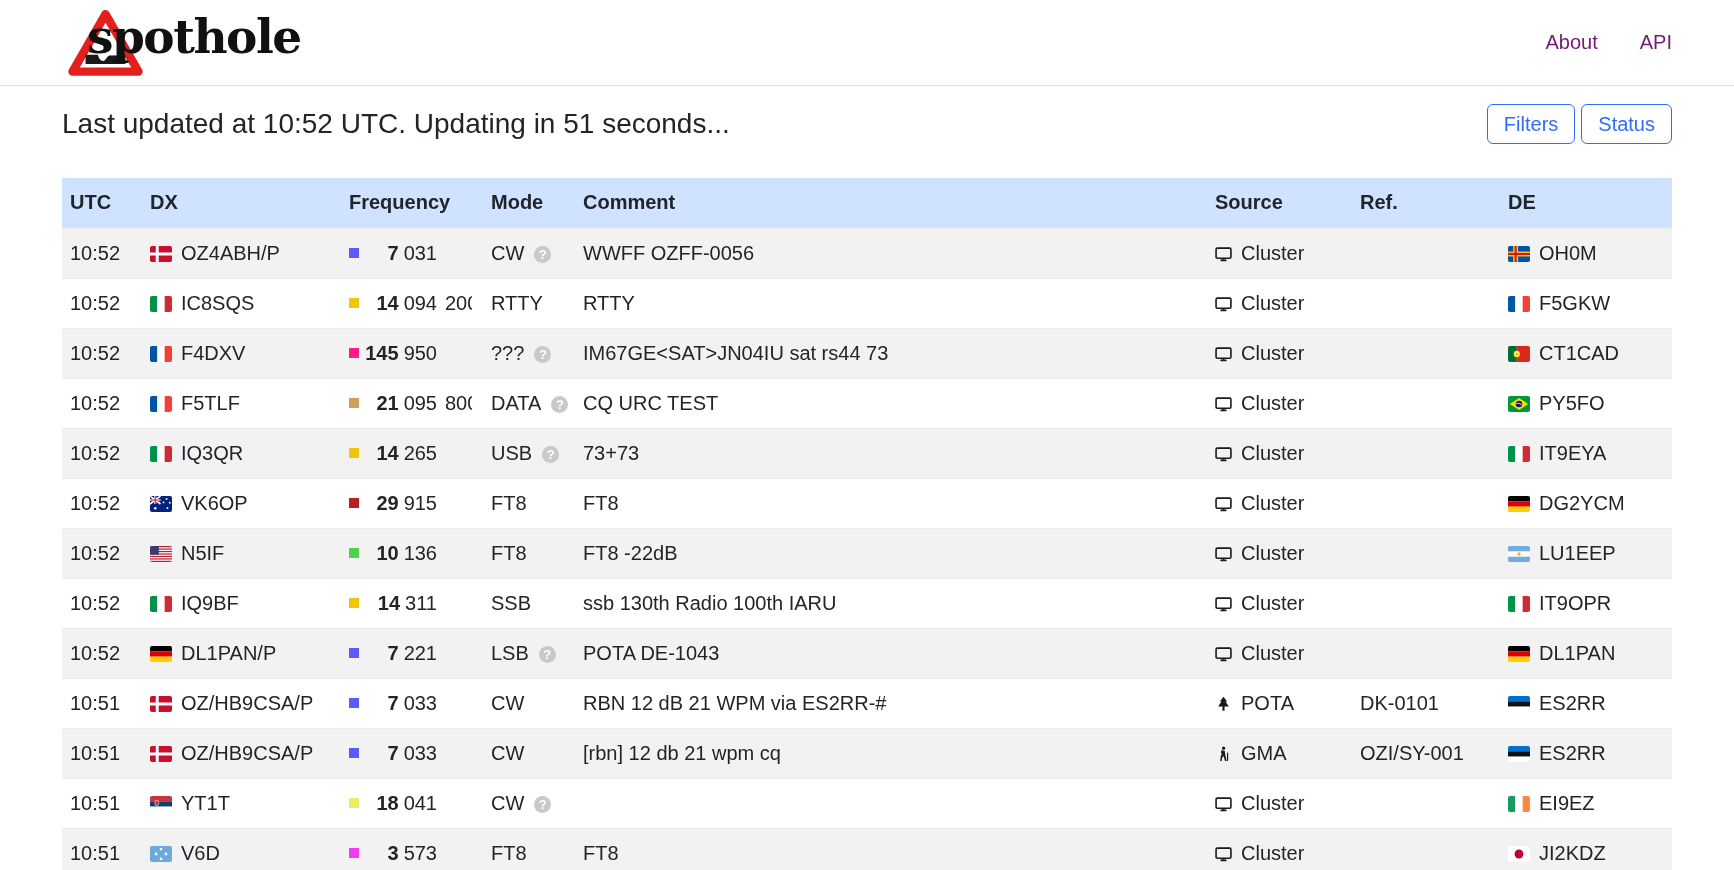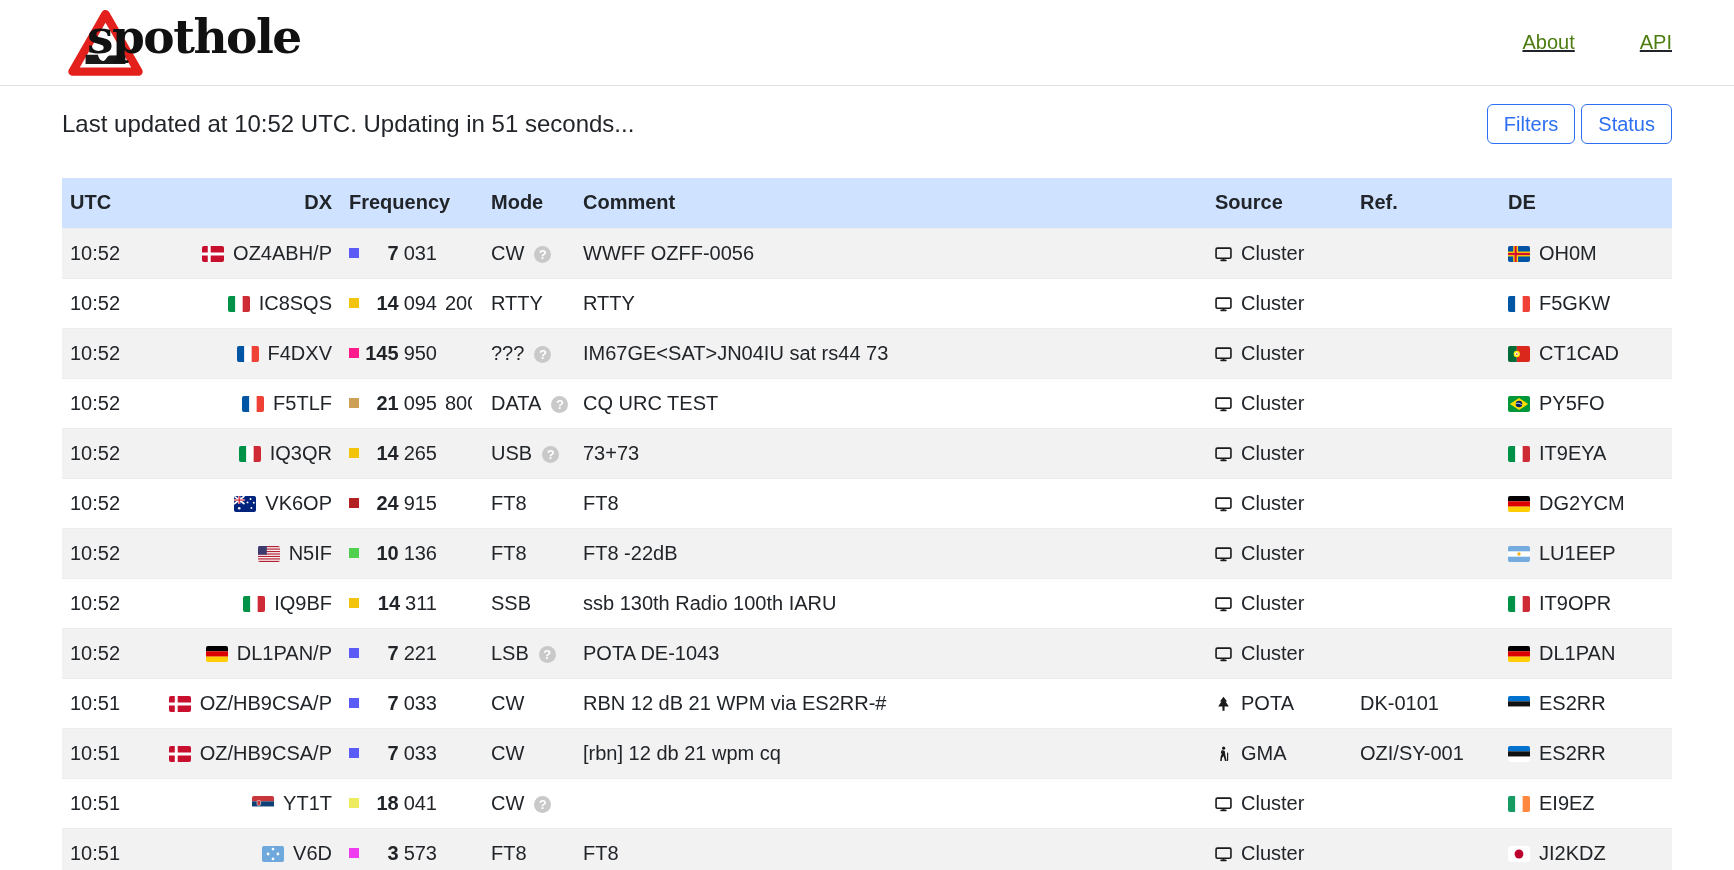--- a/index.html
+++ b/index.html
@@ -3,53 +3,53 @@
 <meta charset="utf-8">
 <style>
   * { box-sizing: border-box; }
   html,body { margin:0; padding:0; }
   body {
     width:1734px; height:870px; overflow:hidden;
     background:#fff; color:#212529;
     font-family:"Liberation Sans", sans-serif;
   }
   
-  .page-header { border-bottom:1px solid #dee2e6;text-decoration:underline; }
+  .page-header { border-bottom:1px solid #dee2e6; }
   .page-header .inner {
     width:1610px; margin:0 auto; height:85px;
     display:flex; align-items:center; justify-content:space-between;
   }
   .logo { position:relative; width:330px; height:80px; cursor:pointer; }
   .logo svg.tri { position:absolute; left:4px; top:5px; width:79px; height:69px; }
   .logo .logo-text {
     position:absolute; left:25px; top:8px;
     font-family:"DejaVu Serif", serif; font-weight:700;
     font-size:47px; letter-spacing:-1.5px; color:#111; line-height:1.1;
   }
   nav.top { display:flex; gap:42px; }
-  a.navlink { color:#4d7c0f; text-decoration:none; font-size:20px; cursor:pointer;margin-left:23px; }
+  a.navlink { color:#701a75; text-decoration:none; font-size:20px; cursor:pointer; }
   
   .main { width:1610px; margin:0 auto; }
   .statusbar { margin-top:14px; height:48px; display:flex; align-items:center; justify-content:space-between; }
-  .updated { font-size:24px; }
+  .updated { font-size:28px; }
   .btns { display:flex; gap:6px;margin-left:16px; }
   .btn {
     font-family:"Liberation Sans", sans-serif; font-size:20px;
     color:#2d6ff2; background:#fff; border:1px solid #2d6ff2;
     border-radius:6px; height:40px; padding:4px 16px; cursor:pointer;
   }
   
   table.spots { margin-top:30px; width:1610px; border-collapse:collapse; font-size:20px; }
   th, td { height:50px; padding:0; text-align:left; vertical-align:middle; font-weight:400; white-space:nowrap; overflow:hidden; }
   thead tr { background:#cfe2ff; }
   th { font-weight:700; }
   tbody tr { border-top:1px solid #ececec; }
   tbody tr:nth-child(odd) { background:#f2f2f2; }
   .p-utc { padding-left:8px; }
-  .p-dx  { padding-left:10px;text-align:right; }
+  .p-dx  { padding-left:10px; }
   .p-mode{ padding-left:19px; }
   .p-com { padding-left:8px; }
   .p-src { padding-left:10px; }
   .p-ref { padding-left:10px; }
   .p-de  { padding-left:13px; }
   th.p-freq { padding-left:17px; }
   .fw { display:flex; align-items:center; padding-left:17px; }
   .band { width:10px; height:10px; flex:0 0 10px; }
   .fnum { flex:1; text-align:right; }
   .fnum b { font-weight:700; padding-right:5px; }
@@ -319,21 +319,21 @@
                 <circle cx="15.8" cy="2.8" r="0.9" fill="#fff"></circle>
                 <circle cx="18.9" cy="6.4" r="0.9" fill="#fff"></circle>
                 <circle cx="16.6" cy="11.2" r="0.9" fill="#fff"></circle>
                 <circle cx="12.9" cy="6" r="0.9" fill="#fff"></circle>
                 <circle cx="5" cy="11.5" r="1.2" fill="#fff"></circle>
               </svg></span><span>VK6OP</span>
     </td>
     <td>
       <div class="fw">
         <span class="band" style="background: rgb(178, 34, 34);"></span>
-        <span class="fnum"><b>24</b><span class="khz">915</span></span>
+        <span class="fnum"><b>29</b><span class="khz">915</span></span>
         <span class="fhz"></span>
       </div>
     </td>
     <td class="p-mode">
       <span>FT8</span>
     </td>
     <td class="p-com">FT8</td>
     <td class="p-src">
       <span class="src-icon"><svg viewBox="0 0 16 16" width="17" height="17">
                 <rect x="1" y="2" width="14" height="9.5" rx="1.2" fill="none" stroke="#1a1a1a" stroke-width="1.5"></rect>

